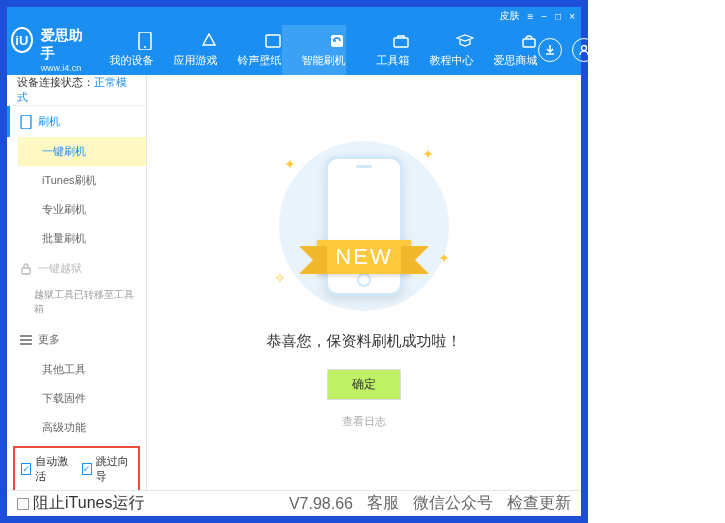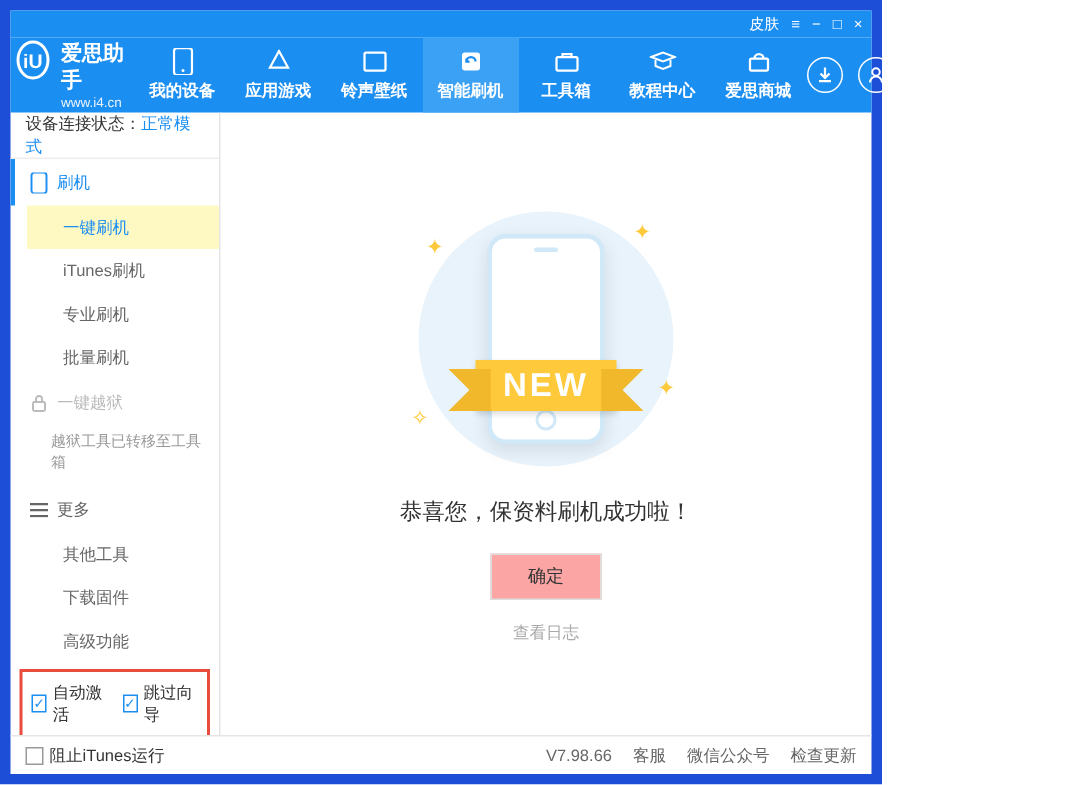--- a/index.html
+++ b/index.html
@@ -7,21 +7,21 @@
 .app { width: 588px; height: 523px; border: 7px solid #1d4ed8; display: flex; flex-direction: column; }
 .title-bar { height: 18px; background: #1b8ef2; display: flex; justify-content: flex-end; align-items: center; padding-right: 6px; gap: 8px; }
 .title-bar span { color: #fff; font-size: 10px; cursor: pointer; }
 .header { height: 50px; background: #1b8ef2; display: flex; align-items: center; }
 .logo-wrap { display: flex; align-items: flex-start; padding: 0 4px; gap: 8px; width: 140px; }
 .logo-circle { width: 26px; height: 26px; border: 2px solid #fff; border-radius: 50%; display: flex; align-items: center; justify-content: center; color: #fff; font-size: 13px; font-weight: bold; }
 .logo-text { display: flex; flex-direction: column; color: #fff; }
 .logo-name { font-size: 14px; font-weight: bold; }
 .logo-url { font-size: 9px; opacity: 0.9; }
 .nav { display: flex; flex: 1; height: 100%; }
-.nav-item { width: 64px; display: flex; flex-direction: column; align-items: center; justify-content: center; color: #fff; font-size: 11px; gap: 3px; cursor: pointer; font-weight: bold; }
+.nav-item { width: 64px; display: flex; flex-direction: column; align-items: flex-end; justify-content: center; color: #fff; font-size: 11px; gap: 3px; cursor: pointer; }
 .nav-item.active { background: #3ba1f5; }
 .nav-icon { width: 18px; height: 18px; display: flex; align-items: center; justify-content: center; }
 .nav-icon svg { fill: #fff; }
 .header-right { display: flex; align-items: center; padding-right: 12px; gap: 10px; }
 .circle-btn { width: 24px; height: 24px; border: 1.5px solid #fff; border-radius: 50%; display: flex; align-items: center; justify-content: center; cursor: pointer; }
 .circle-btn svg { fill: #fff; }
 .body { flex: 1; display: flex; overflow: hidden; }
 .sidebar { width: 140px; border-right: 1px solid #e5e5e5; display: flex; flex-direction: column; font-size: 11px; }
 .status-bar { padding: 0 10px; color: #333; border-bottom: 1px solid #eee; }
 .status-value { color: #1b8ef2; }
@@ -36,30 +36,30 @@
 .checkbox-area { border: 2px solid #e74c3c; margin: 4px 6px; padding: 6px 6px; display: flex; gap: 10px; align-items: center; }
 .cb { display: flex; align-items: center; gap: 4px; color: #333; cursor: pointer; }
 .cb-box { width: 12px; height: 12px; border: 1px solid #1b8ef2; display: flex; align-items: center; justify-content: center; color: #1b8ef2; font-size: 9px; }
 .main { flex: 1; display: flex; flex-direction: column; align-items: center; justify-content: center; position: relative; }
 .illus { width: 220px; height: 180px; position: relative; display: flex; align-items: center; justify-content: center; }
 .circle-bg { width: 170px; height: 170px; background: #e8f3fb; border-radius: 50%; position: absolute; }
 .phone { width: 78px; height: 140px; background: #fff; border-radius: 12px; border: 3px solid #d0e8f8; position: relative; z-index: 2; box-shadow: 0 4px 12px rgba(0,0,0,0.1); }
 .phone::before { content: ""; position: absolute; top: 6px; left: 50%; transform: translateX(-50%); width: 16px; height: 3px; background: #d0e8f8; border-radius: 2px; }
 .phone::after { content: ""; position: absolute; bottom: 6px; left: 50%; transform: translateX(-50%); width: 10px; height: 10px; border: 2px solid #d0e8f8; border-radius: 50%; }
 .ribbon { position: absolute; z-index: 3; bottom: 42px; }
-.ribbon-body { background: #ffc93c; color: #fff; font-weight: bold; font-size: 22px; padding: 4px 18px; letter-spacing: 2px; position: relative; box-shadow: 0 2px 4px rgba(0,0,0,0.15); }
+.ribbon-body { background: #ffc93c; color: #fff; font-weight: normal; font-size: 22px; padding: 4px 18px; letter-spacing: 2px; position: relative; box-shadow: 0 2px 4px rgba(0,0,0,0.15); }
 .ribbon-body::before, .ribbon-body::after { content: ""; position: absolute; top: 6px; width: 0; height: 0; border: 14px solid #f0b82a; }
 .ribbon-body::before { left: -18px; border-left-color: transparent; }
 .ribbon-body::after { right: -18px; border-right-color: transparent; }
 .sparkle { position: absolute; color: #ffc93c; font-size: 14px; }
 .s1 { top: 20px; left: 30px; } .s2 { top: 10px; right: 40px; } .s3 { bottom: 30px; left: 20px; } .s4 { bottom: 50px; right: 24px; }
 .success-text { font-size: 15px; color: #333; margin-top: 16px; }
-.confirm-btn { margin-top: 18px; padding: 6px 24px; border: 1px solid #ddd; background: #fca5a5; font-size: 12px; color: #333; cursor: pointer; }
+.confirm-btn { margin-top: 18px; padding: 6px 24px; border: 1px solid #ddd; background: #bef264; font-size: 12px; color: #333; cursor: pointer; }
 .log-link { margin-top: 14px; font-size: 11px; color: #aaa; cursor: pointer; }
-.footer { height: 26px; border-top: 1px solid #e5e5e5; display: flex; align-items: center; padding: 0 10px; font-size: 11px; color: #666; }
+.footer { height: 26px; border-top: 1px solid #e5e5e5; display: flex; align-items: center; padding: 0 10px; font-size: 16px; color: #666; }
 .footer .cb-box { border-color: #999; color: transparent; }
 .footer-right { margin-left: auto; display: flex; gap: 14px; align-items: center; }
 .footer-right span { cursor: pointer; }
 </style>
 </head>
 <body>
 
 <div class="app">
   <div class="title-bar">
     <span>皮肤</span>

